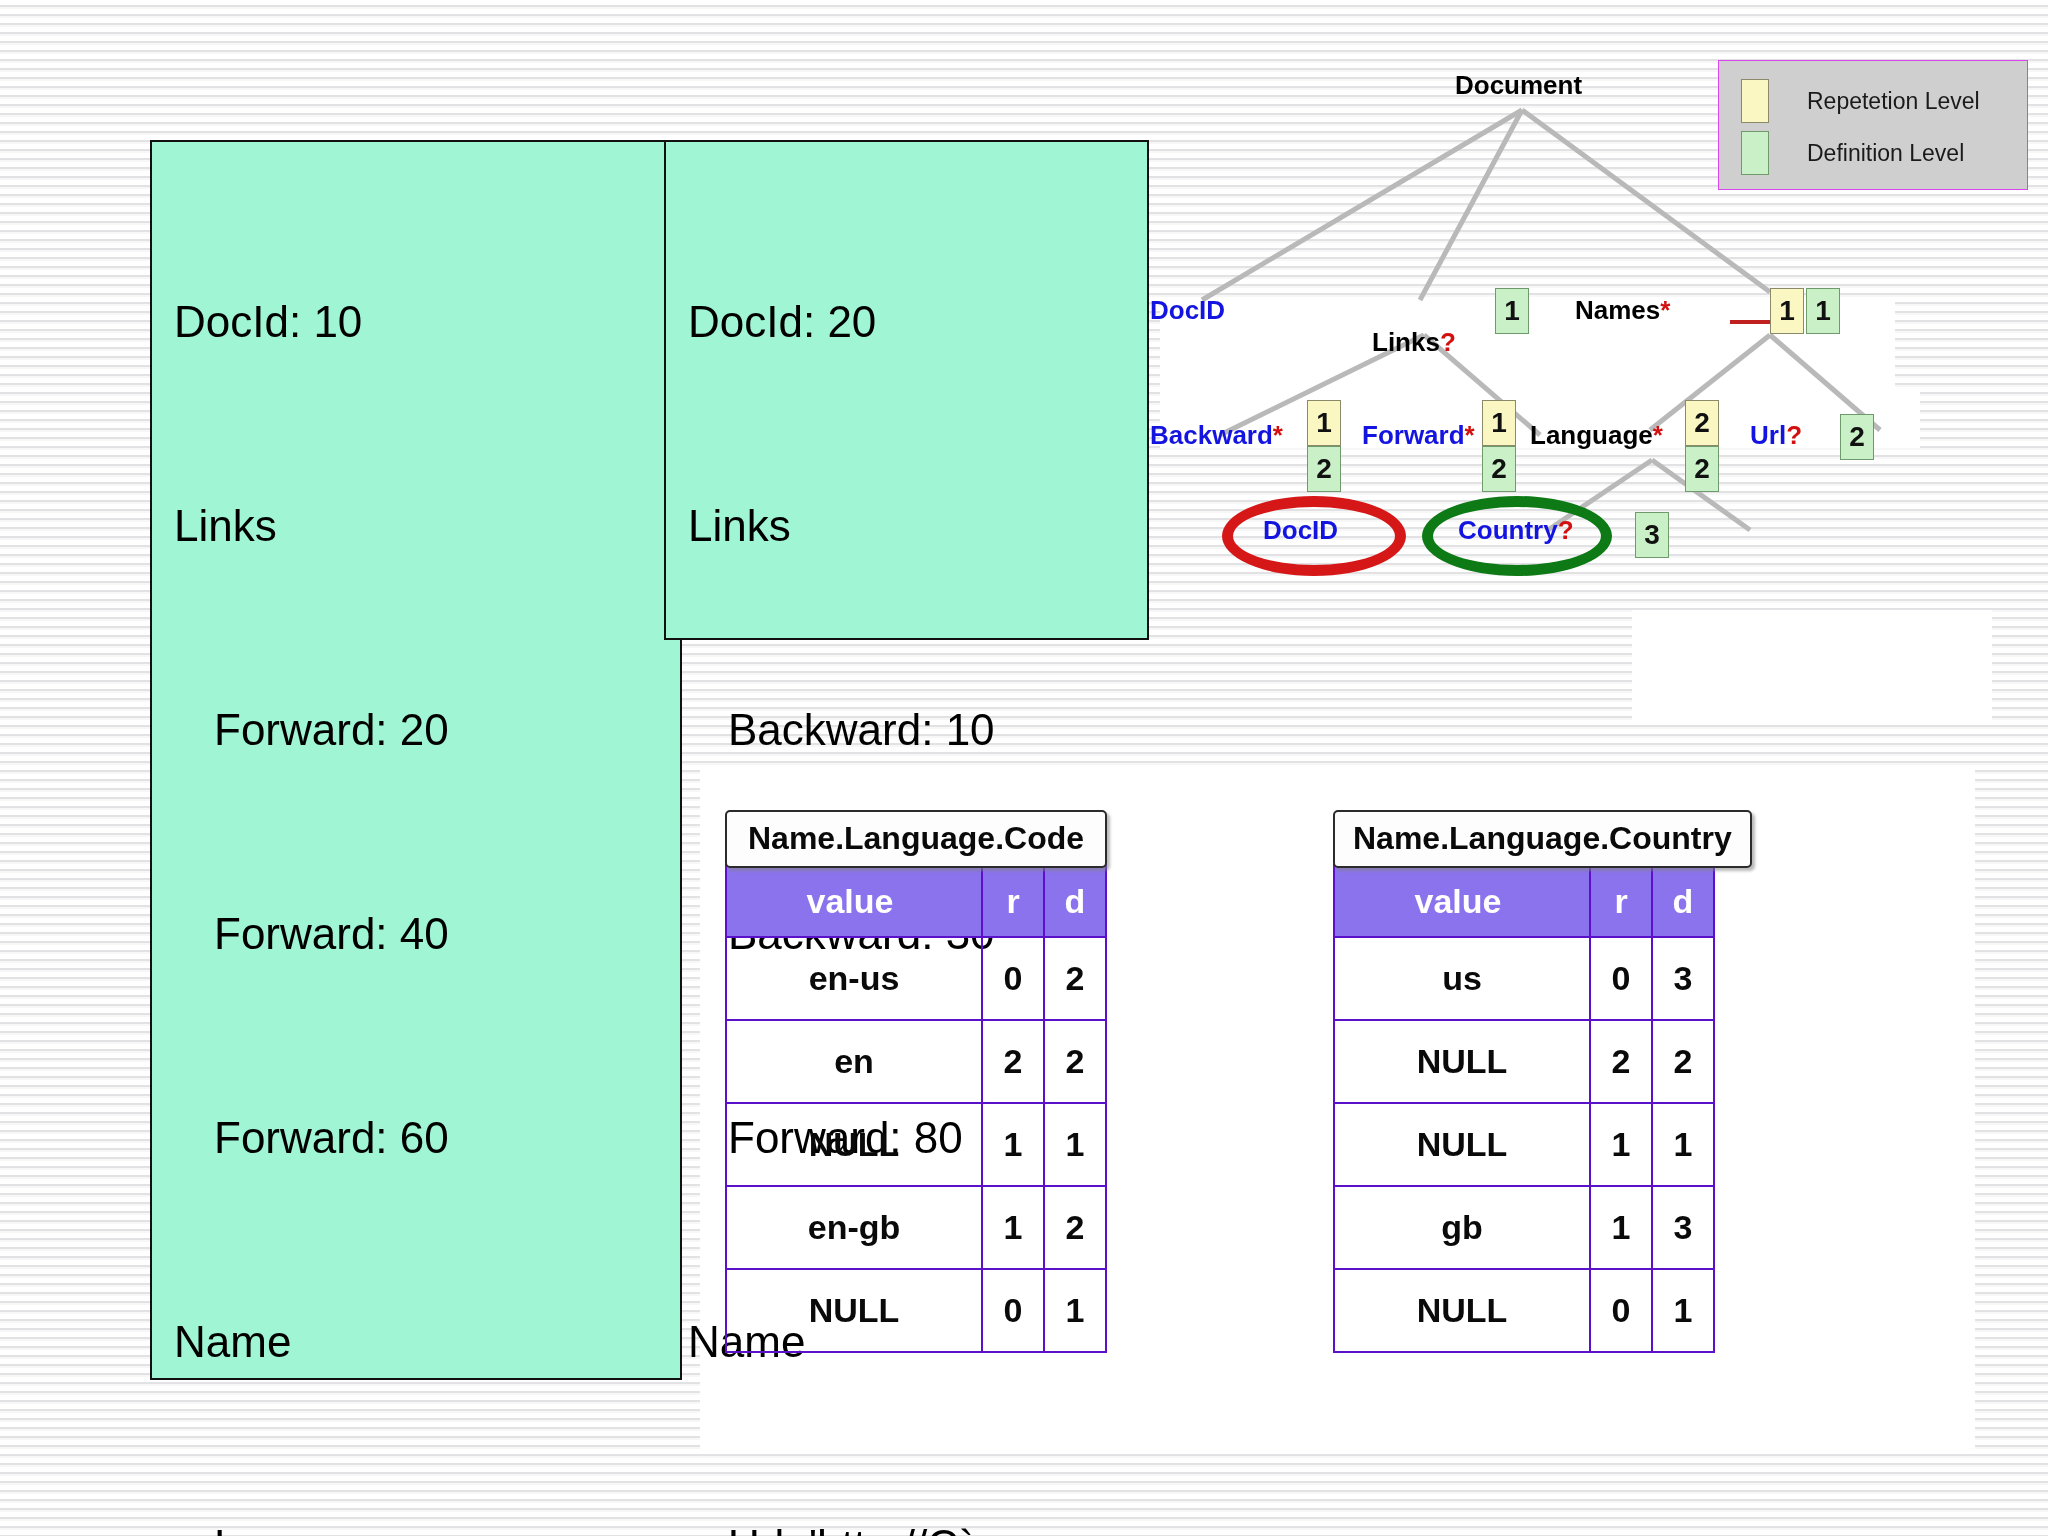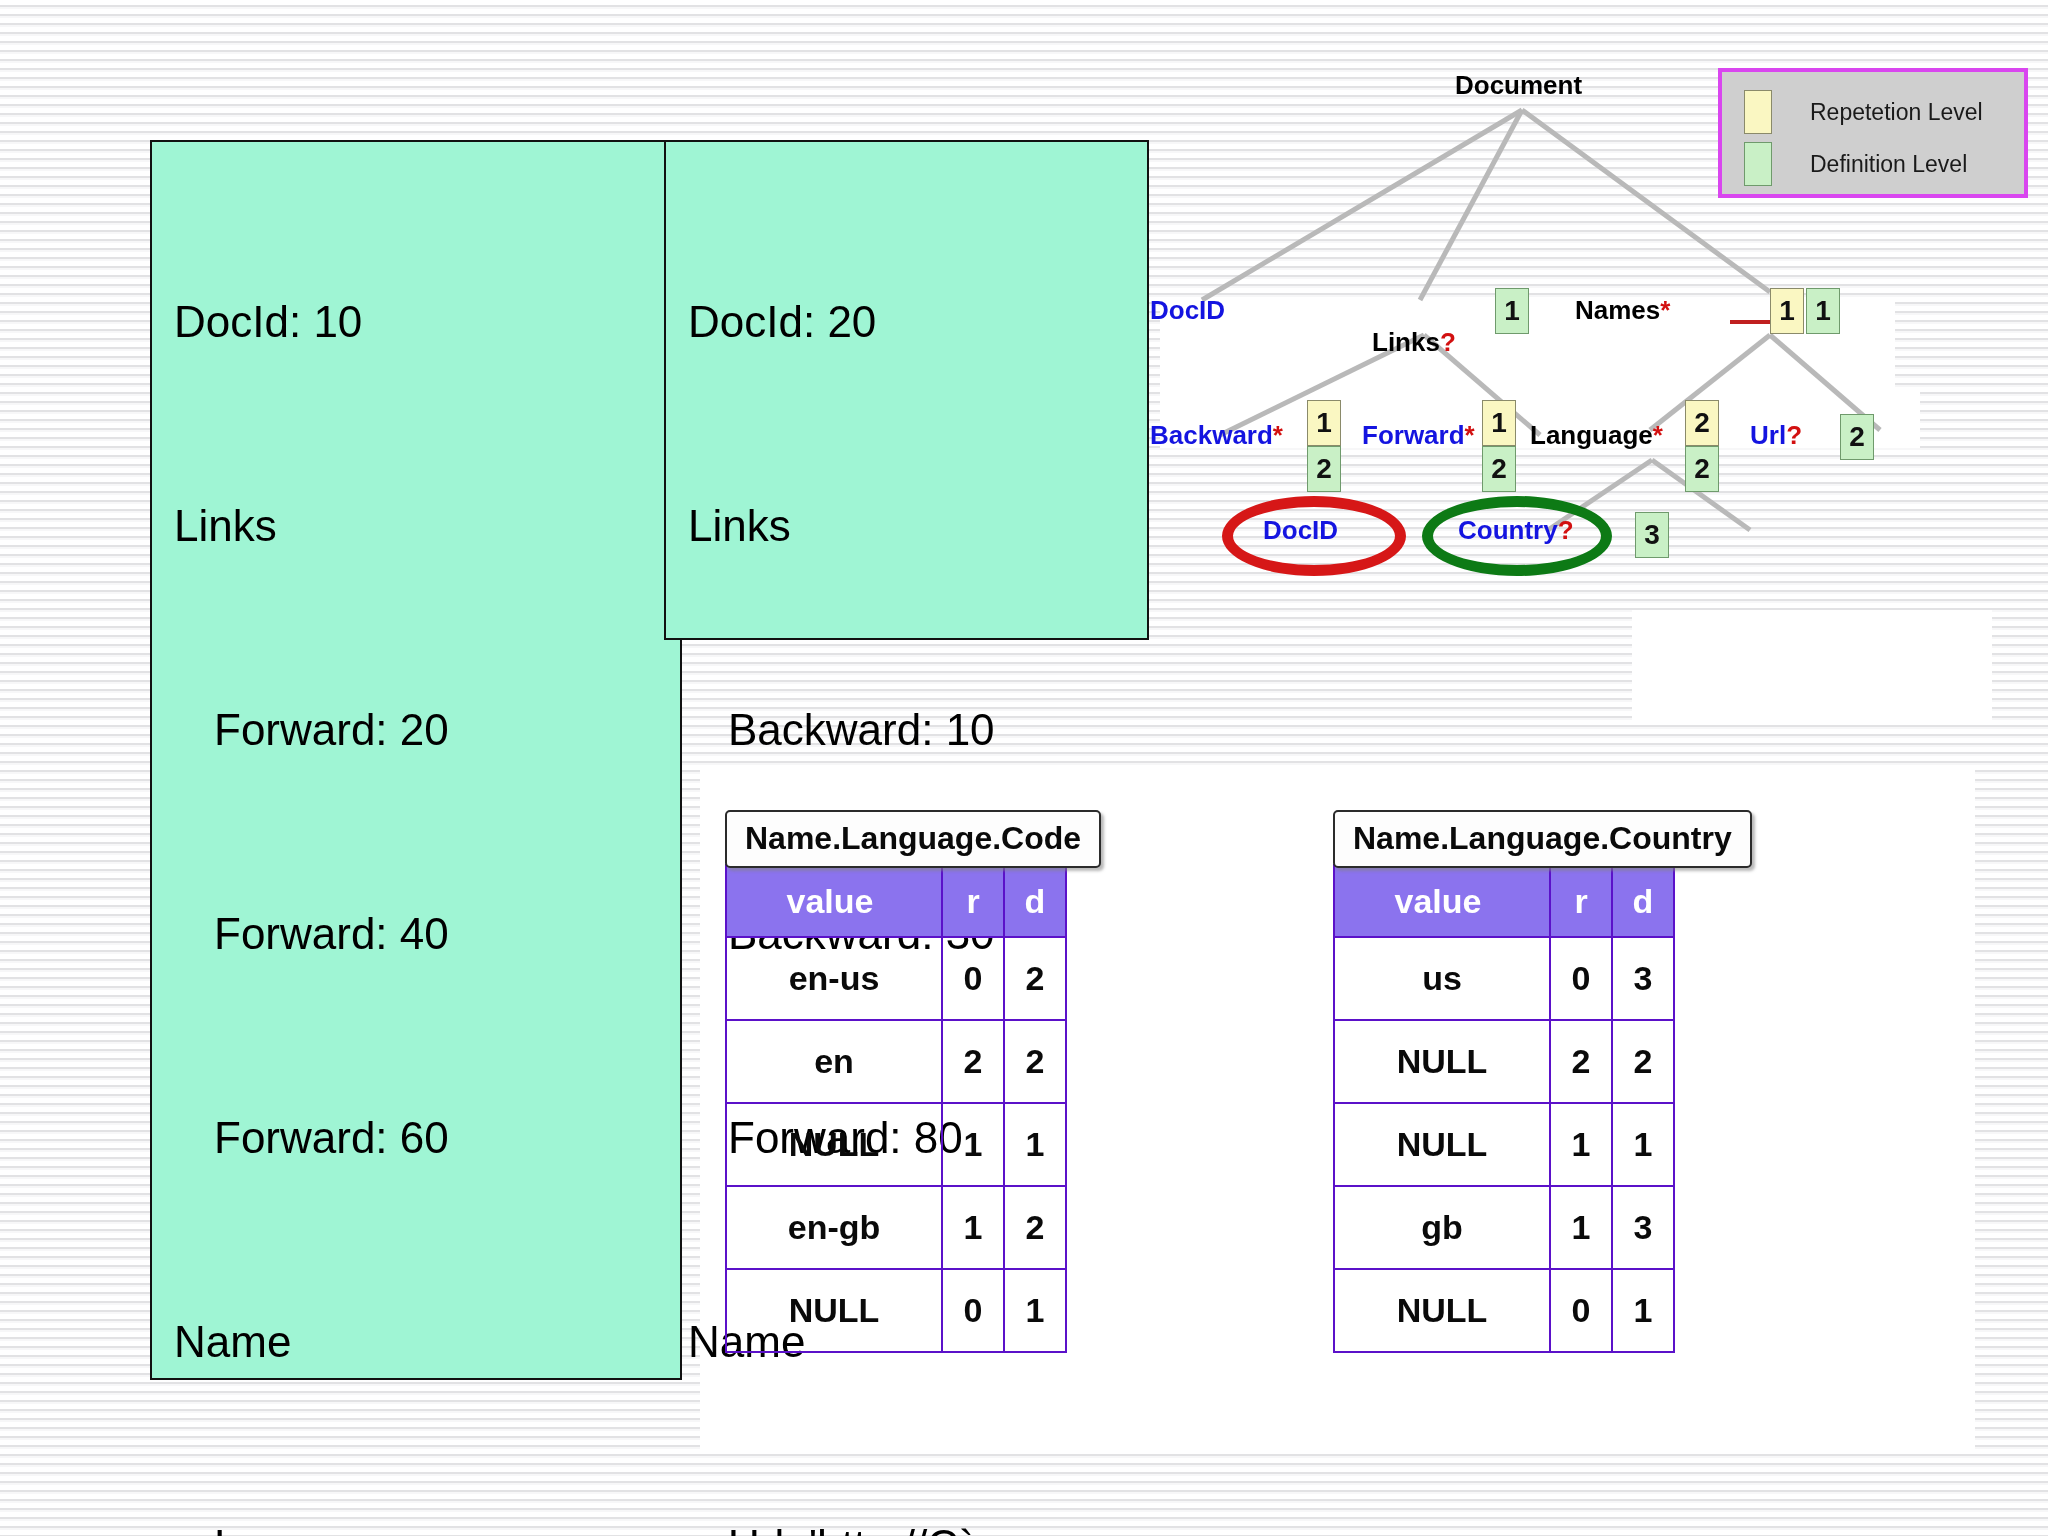--- a/index.html
+++ b/index.html
@@ -71,23 +71,23 @@
     position: absolute;
     border-radius: 50%;
     background: transparent;
   }
   #ellipse-code    { left: 72px; top: 436px; width: 184px; height: 80px; border: 11px solid #d61717; }
   #ellipse-country { left: 272px; top: 436px; width: 190px; height: 80px; border: 11px solid #0d7a15; }
 
   
   #legend {
     position: absolute;
-    left: 1718px; top: 68px; width: 310px; height: 130px;
+    left: 1718px; top: 60px; width: 310px; height: 130px;
     background: #cfcfcf;
-    border: 4px solid #d946ef;
+    border: 1px solid #d946ef;
     padding: 14px 0 0 22px;
   }
   .legend-row { display: flex; align-items: center; height: 52px; }
   .legend-swatch {
     width: 28px; height: 44px;
     border: 1px solid #8a8a6a;
     background: #faf7c2;
     flex: 0 0 auto;
   }
   .legend-swatch.green { background: #c9f0c6; border-color: #6f9a6c; }
@@ -128,21 +128,21 @@
     font-weight: bold;
     text-align: center;
     height: 83px;
     color: #0a0a0a;
   }
   table.cols thead th {
     background: #8b73ee;
     color: #ffffff;
     height: 72px;
   }
-  table.cols th.c-value, table.cols td.c-value { width: 216px; }
+  table.cols th.c-value, table.cols td.c-value { width: 256px; }
   table.cols th.c-r, table.cols td.c-r { width: 62px; }
   table.cols th.c-d, table.cols td.c-d { width: 62px; }
   td.null-cell { color: #9a9a9a; }
   table.cols thead th.c-value { padding-right: 8px; }
 </style>
 </head>
 <body>
 
 <div class="white-panel" id="panel-tree"></div>
 <div class="white-panel" id="panel-tree2"></div>

